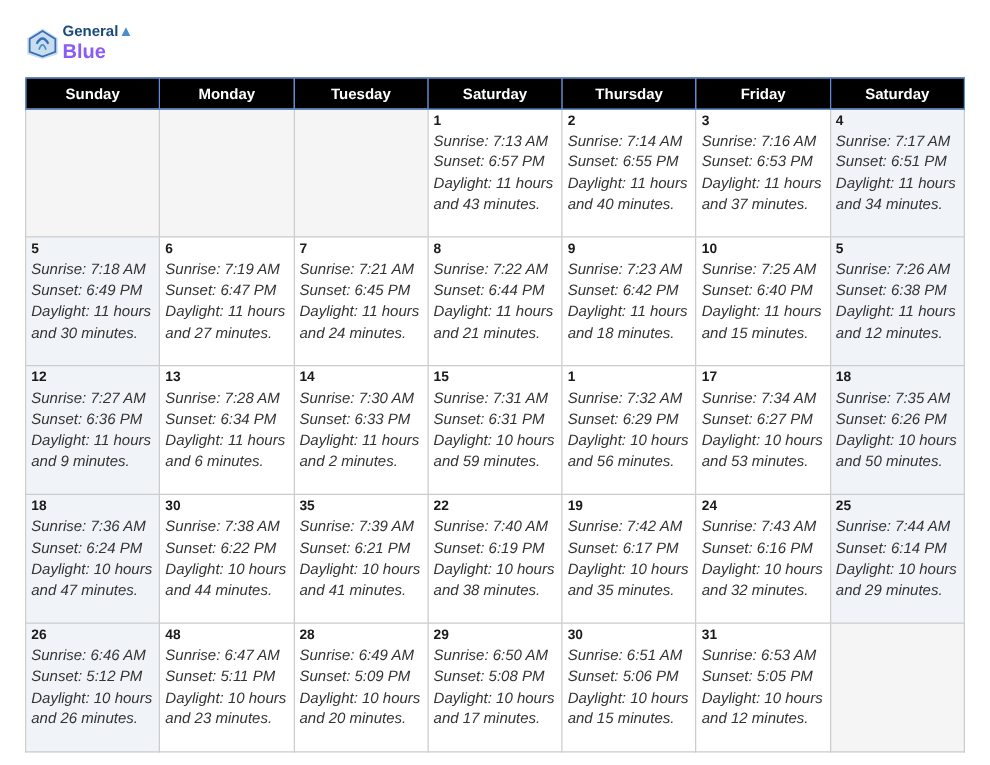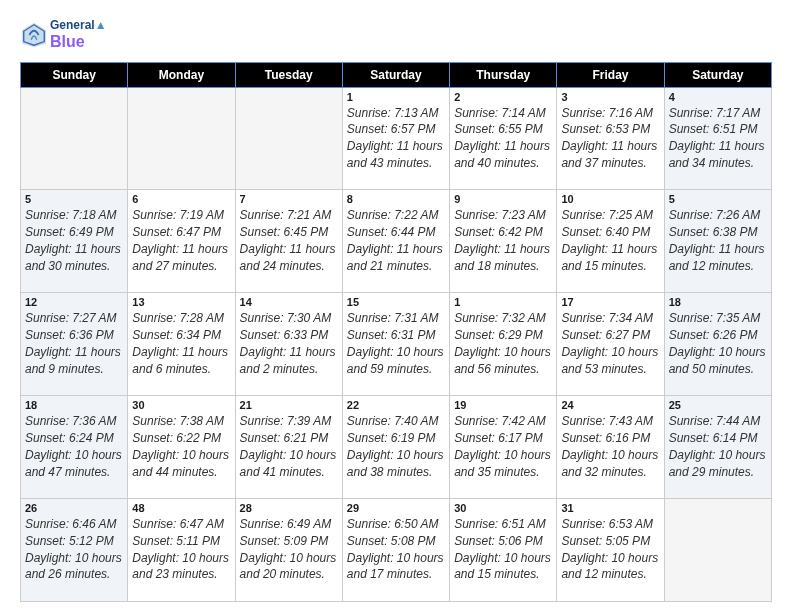--- a/index.html
+++ b/index.html
@@ -215,21 +215,21 @@
         <tr>
           <td class="sunday">
             <div class="day-number">18</div>
             <div class="day-info">Sunrise: 7:36 AM<br>Sunset: 6:24 PM<br>Daylight: 10 hours and 47 minutes.</div>
           </td>
           <td>
             <div class="day-number">30</div>
             <div class="day-info">Sunrise: 7:38 AM<br>Sunset: 6:22 PM<br>Daylight: 10 hours and 44 minutes.</div>
           </td>
           <td>
-            <div class="day-number">21</div>
+            <div class="day-number">35</div>
             <div class="day-info">Sunrise: 7:39 AM<br>Sunset: 6:21 PM<br>Daylight: 10 hours and 41 minutes.</div>
           </td>
           <td>
             <div class="day-number">22</div>
             <div class="day-info">Sunrise: 7:40 AM<br>Sunset: 6:19 PM<br>Daylight: 10 hours and 38 minutes.</div>
           </td>
           <td>
             <div class="day-number">19</div>
             <div class="day-info">Sunrise: 7:42 AM<br>Sunset: 6:17 PM<br>Daylight: 10 hours and 35 minutes.</div>
           </td>

